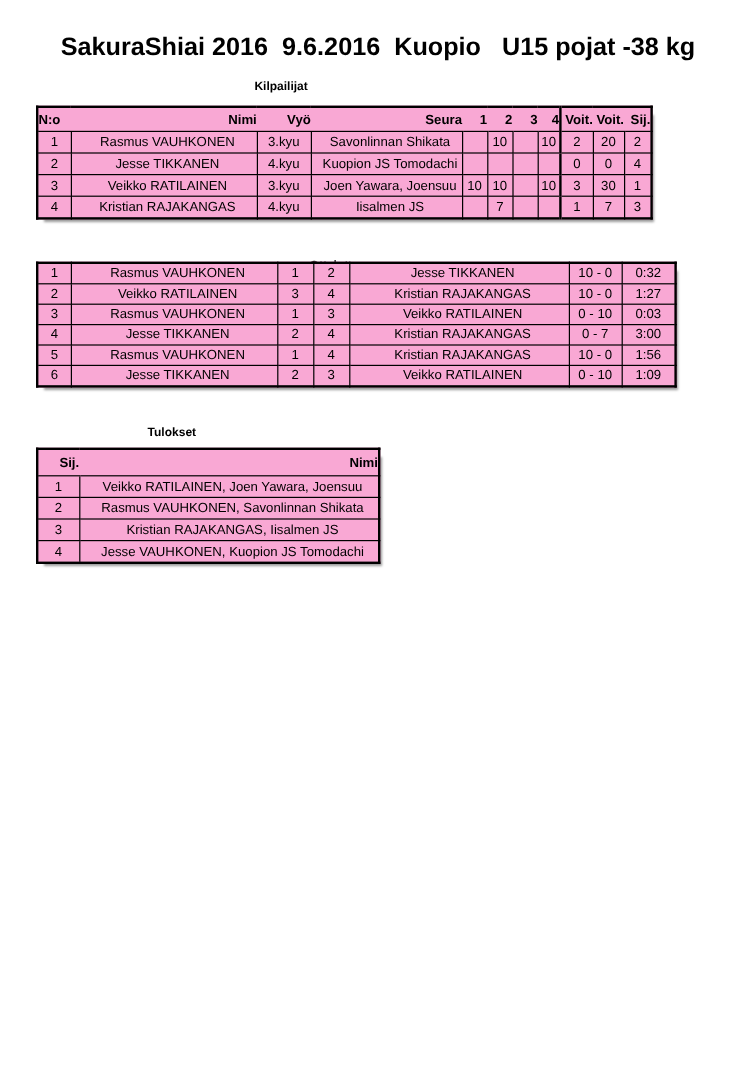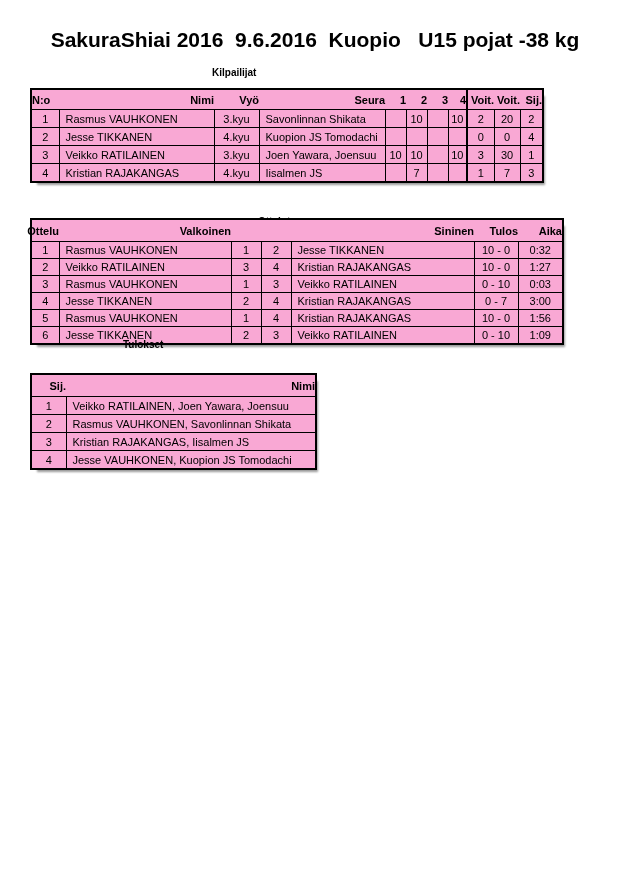--- a/index.html
+++ b/index.html
@@ -27,21 +27,21 @@
     text-align: right;
     font-size: 10px; font-weight: bold;
   }
   .section-heading {
     position: absolute;
     font-size: 10px; font-weight: bold;
     white-space: nowrap;
   }
   #h-kilpailijat { top: 67px; left: 212px; }
   #h-ottelut    { top: 204px; left: 258px; margin-top: 12px; }
-  #h-tulokset   { top: 339px; left: 123px; }
+  #h-tulokset   { top: 355px; left: 123px; }
 
   table {
     position: absolute;
     border-collapse: collapse;
     table-layout: fixed;
     background: #f9a8d4;
     box-shadow: 4px 5px 2px -3px rgba(0,0,0,0.4);
     font-size: 11px;
   }
   #t-kilpailijat { top: 88px;  left: 30px; }
@@ -67,21 +67,21 @@
   }
   #t-kilpailijat th { height: 19px; }
   #t-kilpailijat td { height: 17px; }
   #t-ottelut th     { height: 21px; }
   #t-ottelut td     { height: 16px; }
   #t-tulokset th    { height: 21px; }
   #t-tulokset td    { height: 17px; }
 
   th.flush-left { text-align: left; }
   th.overflow-left span { display: inline-block; margin-left: -6px; }
-  td.left { text-align: left; padding-left: 6px; margin-top: 48px; }
+  td.left { text-align: center; padding-left: 6px; margin-top: 48px; }
   .thickl { border-left: 2px solid #000000 !important; }
 </style>
 </head>
 <body>
 
 <div class="page">
 
   <div class="title">SakuraShiai 2016  9.6.2016  Kuopio   U15 pojat -38 kg</div>
 
   <div class="section-heading" id="h-kilpailijat">Kilpailijat</div>
@@ -175,29 +175,20 @@
     <colgroup>
       <col style="width:28px">
         <col style="width:172px">
         <col style="width:30px">
         <col style="width:30px">
       <col style="width:183px">
         <col style="width:44px">
         <col style="width:45px">
     </colgroup>
     <tbody>
-        <tr>
-      <th class="overflow-left"><span>Ottelu</span></th>
-      <th>Valkoinen</th>
-      <th></th>
-      <th></th>
-      <th>Sininen</th>
-      <th>Tulos</th>
-      <th>Aika</th>
-    </tr>
     <tr>
       <td>1</td>
       <td class="left">Rasmus VAUHKONEN</td>
       <td>1</td>
       <td>2</td>
       <td class="left">Jesse TIKKANEN</td>
       <td>10 - 0</td>
       <td>0:32</td>
     </tr>
     <tr>

